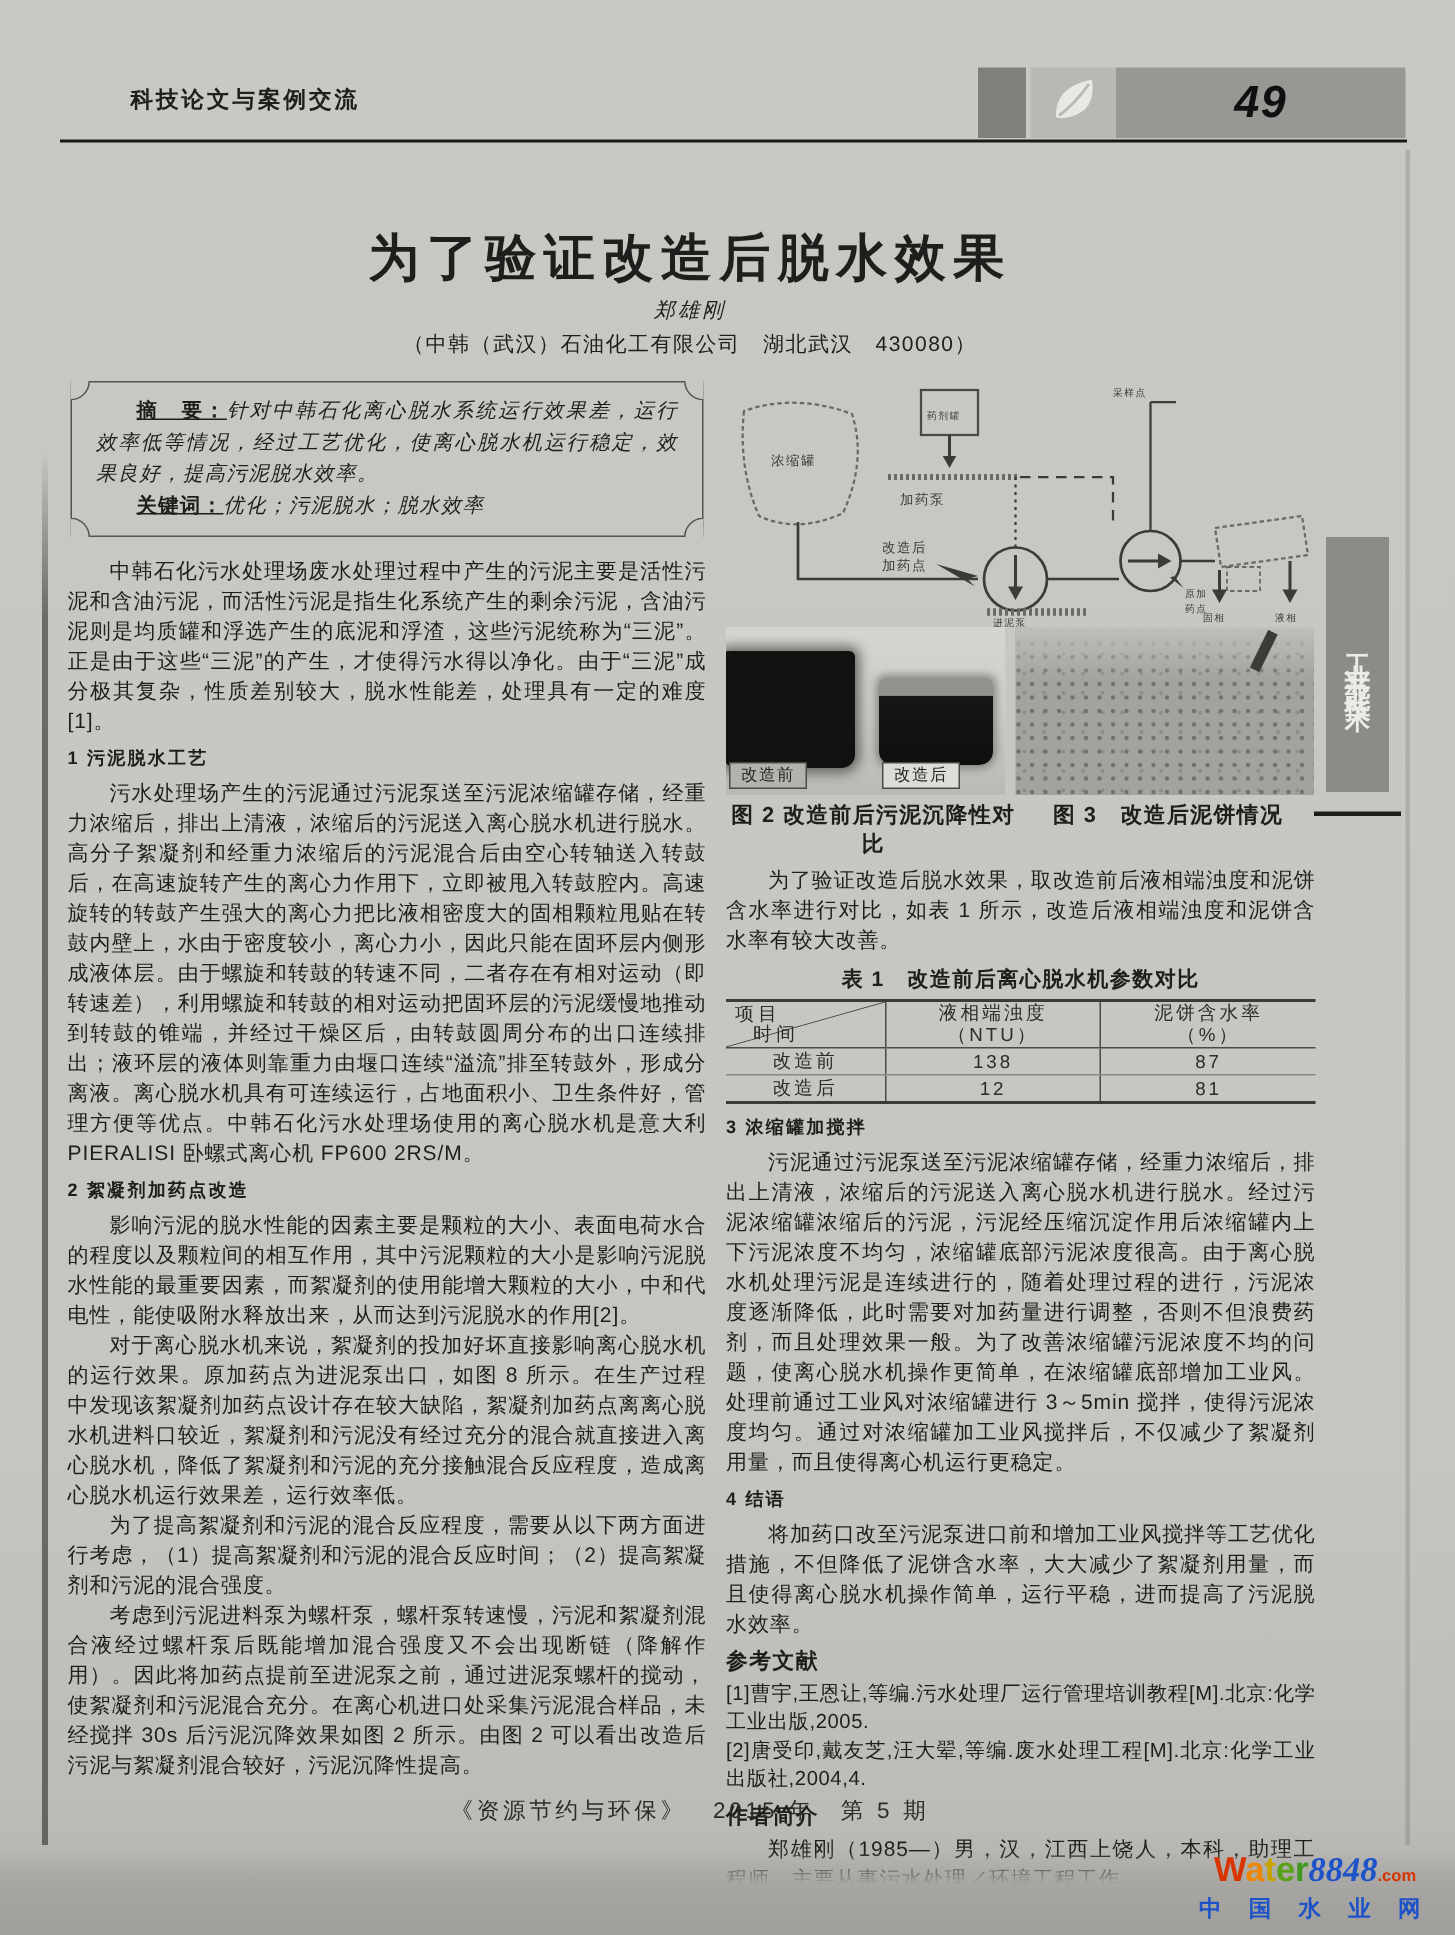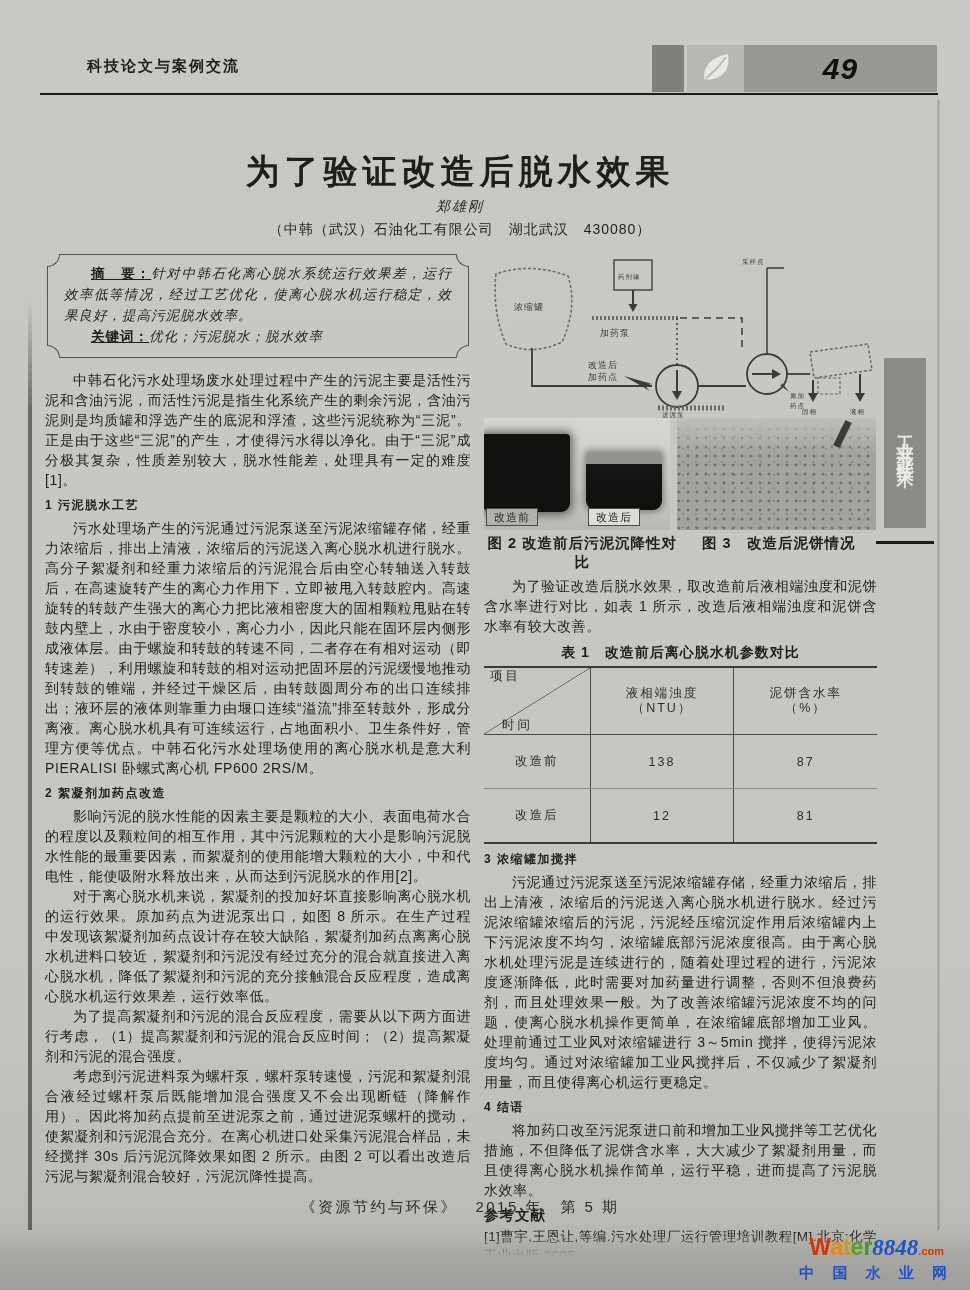--- a/index.html
+++ b/index.html
@@ -69,21 +69,21 @@
   .fig3-photo .sky{position:absolute;left:0;right:0;top:0;height:36px;
     background:linear-gradient(180deg,#c0bfbb 0%,rgba(192,191,187,0) 100%);}
   .fig3-photo .tool{position:absolute;top:2px;right:30px;width:7px;height:28px;background:#3b3b38;transform:rotate(26deg);}
   .fig-captions{display:flex;margin:4px 0 4px;}
   .fig-captions span{flex:1;text-align:center;font-weight:bold;font-size:14.5px;letter-spacing:1px;}
 
   
   .table-title{text-align:center;font-weight:bold;font-size:14px;margin:8px 0 4px;letter-spacing:1px;}
   table.t1{border-collapse:collapse;width:100%;font-size:12.5px;color:#2c2c2a;
     border-top:2px solid #3c3a36;border-bottom:2px solid #3c3a36;}
-  table.t1 th,table.t1 td{padding:18px 4px;text-align:center;letter-spacing:2px;}
+  table.t1 th,table.t1 td{padding:0 4px;text-align:center;letter-spacing:2px;}
   table.t1 th{font-weight:normal;border-bottom:1px solid #4c4a46;line-height:15px;}
   table.t1 th+th,table.t1 td+td{border-left:1px solid #4c4a46;}
   table.t1 tbody tr:first-child td{border-bottom:1px solid #8a8884;}
   th.diag{position:relative;width:27%;padding:0;
     background:linear-gradient(to bottom right,transparent calc(50% - .6px),#4c4a46,transparent calc(50% + .6px));}
   th.diag .d-top{position:absolute;top:1px;left:6px;letter-spacing:3px;}
   th.diag .d-bot{position:absolute;bottom:1px;left:18px;letter-spacing:3px;text-align:right;}
 
   .ref{font-size:13.5px;line-height:19px;text-align:justify;margin:0;letter-spacing:.4px;}
   .mini-head{font-size:14.5px;font-weight:bold;margin:6px 0 2px;letter-spacing:1px;}

